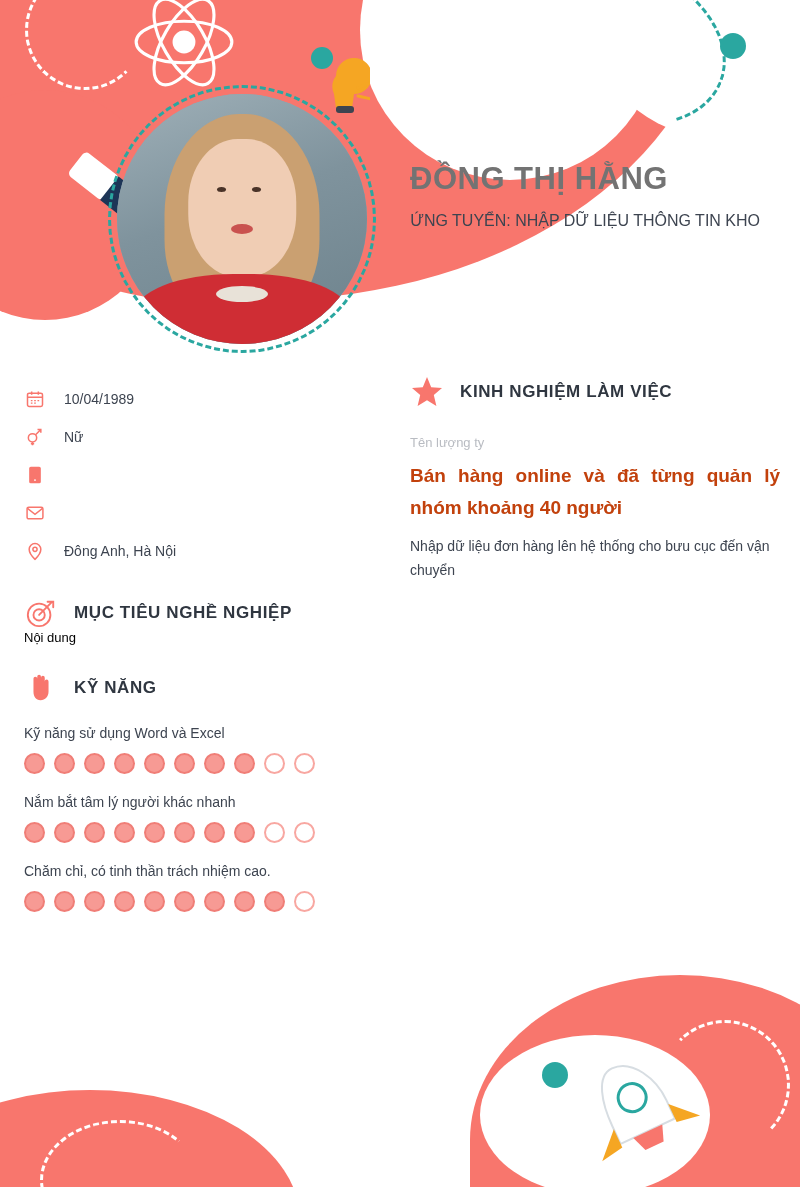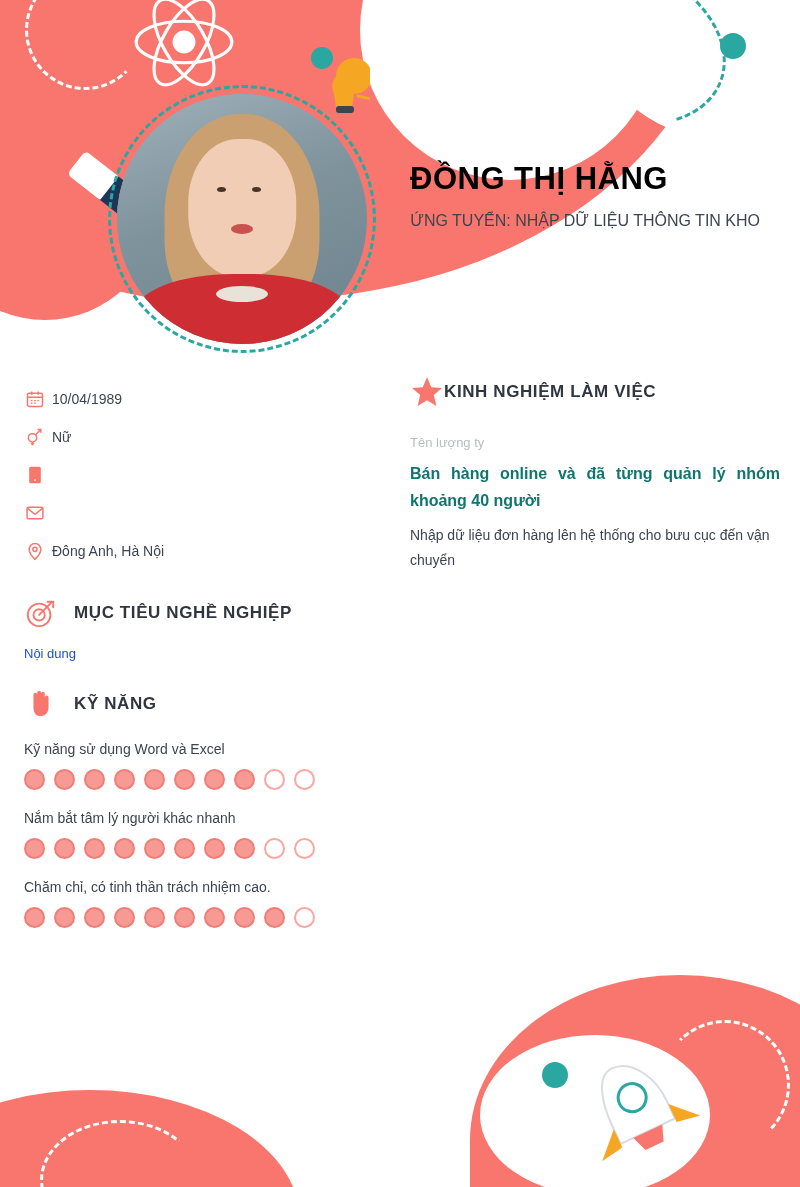--- a/index.html
+++ b/index.html
@@ -159,21 +159,21 @@
 
   
   .name-block {
     position: absolute;
     left: 410px; top: 160px;
     width: 350px;
   }
   .name {
     font-size: 31px;
     font-weight: bold;
-    color: #000000;
+    color: #737373;
     letter-spacing: 0.5px;
     line-height: 1.2;
   }
   .position {
     margin-top: 12px;
     font-size: 16px;
     color: #3d4450;
     line-height: 1.45;
     text-align: right;
   }
@@ -181,21 +181,21 @@
   
   .left-col {
     position: absolute;
     left: 24px; top: 380px;
     width: 350px;
   }
   .info-row {
     display: flex;
     align-items: center;
     height: 38px;
-    gap: 6px;
+    gap: 18px;
   }
   .info-icon {
     width: 22px; height: 22px;
     flex: 0 0 22px;
     color: #f8766d;
     display: flex; align-items: center; justify-content: center;
   }
   .info-text {
     font-size: 14px;
     color: #3d4450;
@@ -215,23 +215,23 @@
     color: #f8766d;
   }
   .section-title {
     font-size: 17px;
     font-weight: bold;
     color: #2f3640;
     letter-spacing: 0.6px;
   }
 
   .placeholder-text {
-    margin-top: 16px;
+    margin-top: 0;
     font-size: 13px;
-    color: #1d4ed8;
+    color: #000000;
   }
 
   .skill { margin-top: 20px; }
   .skill-name {
     font-size: 14px;
     color: #3d4450;
   }
   .dots {
     display: flex;
     gap: 9px;
@@ -247,31 +247,32 @@
 
   
   .right-col {
     position: absolute;
     left: 410px; top: 375px;
     width: 370px;
   }
   .exp-head {
     display: flex;
     align-items: center;
+    gap: 16px;
   }
   .exp-label {
     margin-top: 26px;
     font-size: 13px;
     color: #b9bcc2;
   }
   .exp-title {
     margin-top: 10px;
-    font-size: 16px;
+    font-size: 19px;
     font-weight: bold;
-    color: #0f766e;
+    color: #c2410c;
     line-height: 1.7;
     text-align: justify;
   }
   .exp-body {
     margin-top: 9px;
     font-size: 14px;
     color: #3d4450;
     line-height: 1.75;
   }
   .exp-body p { margin-bottom: 2px; }

